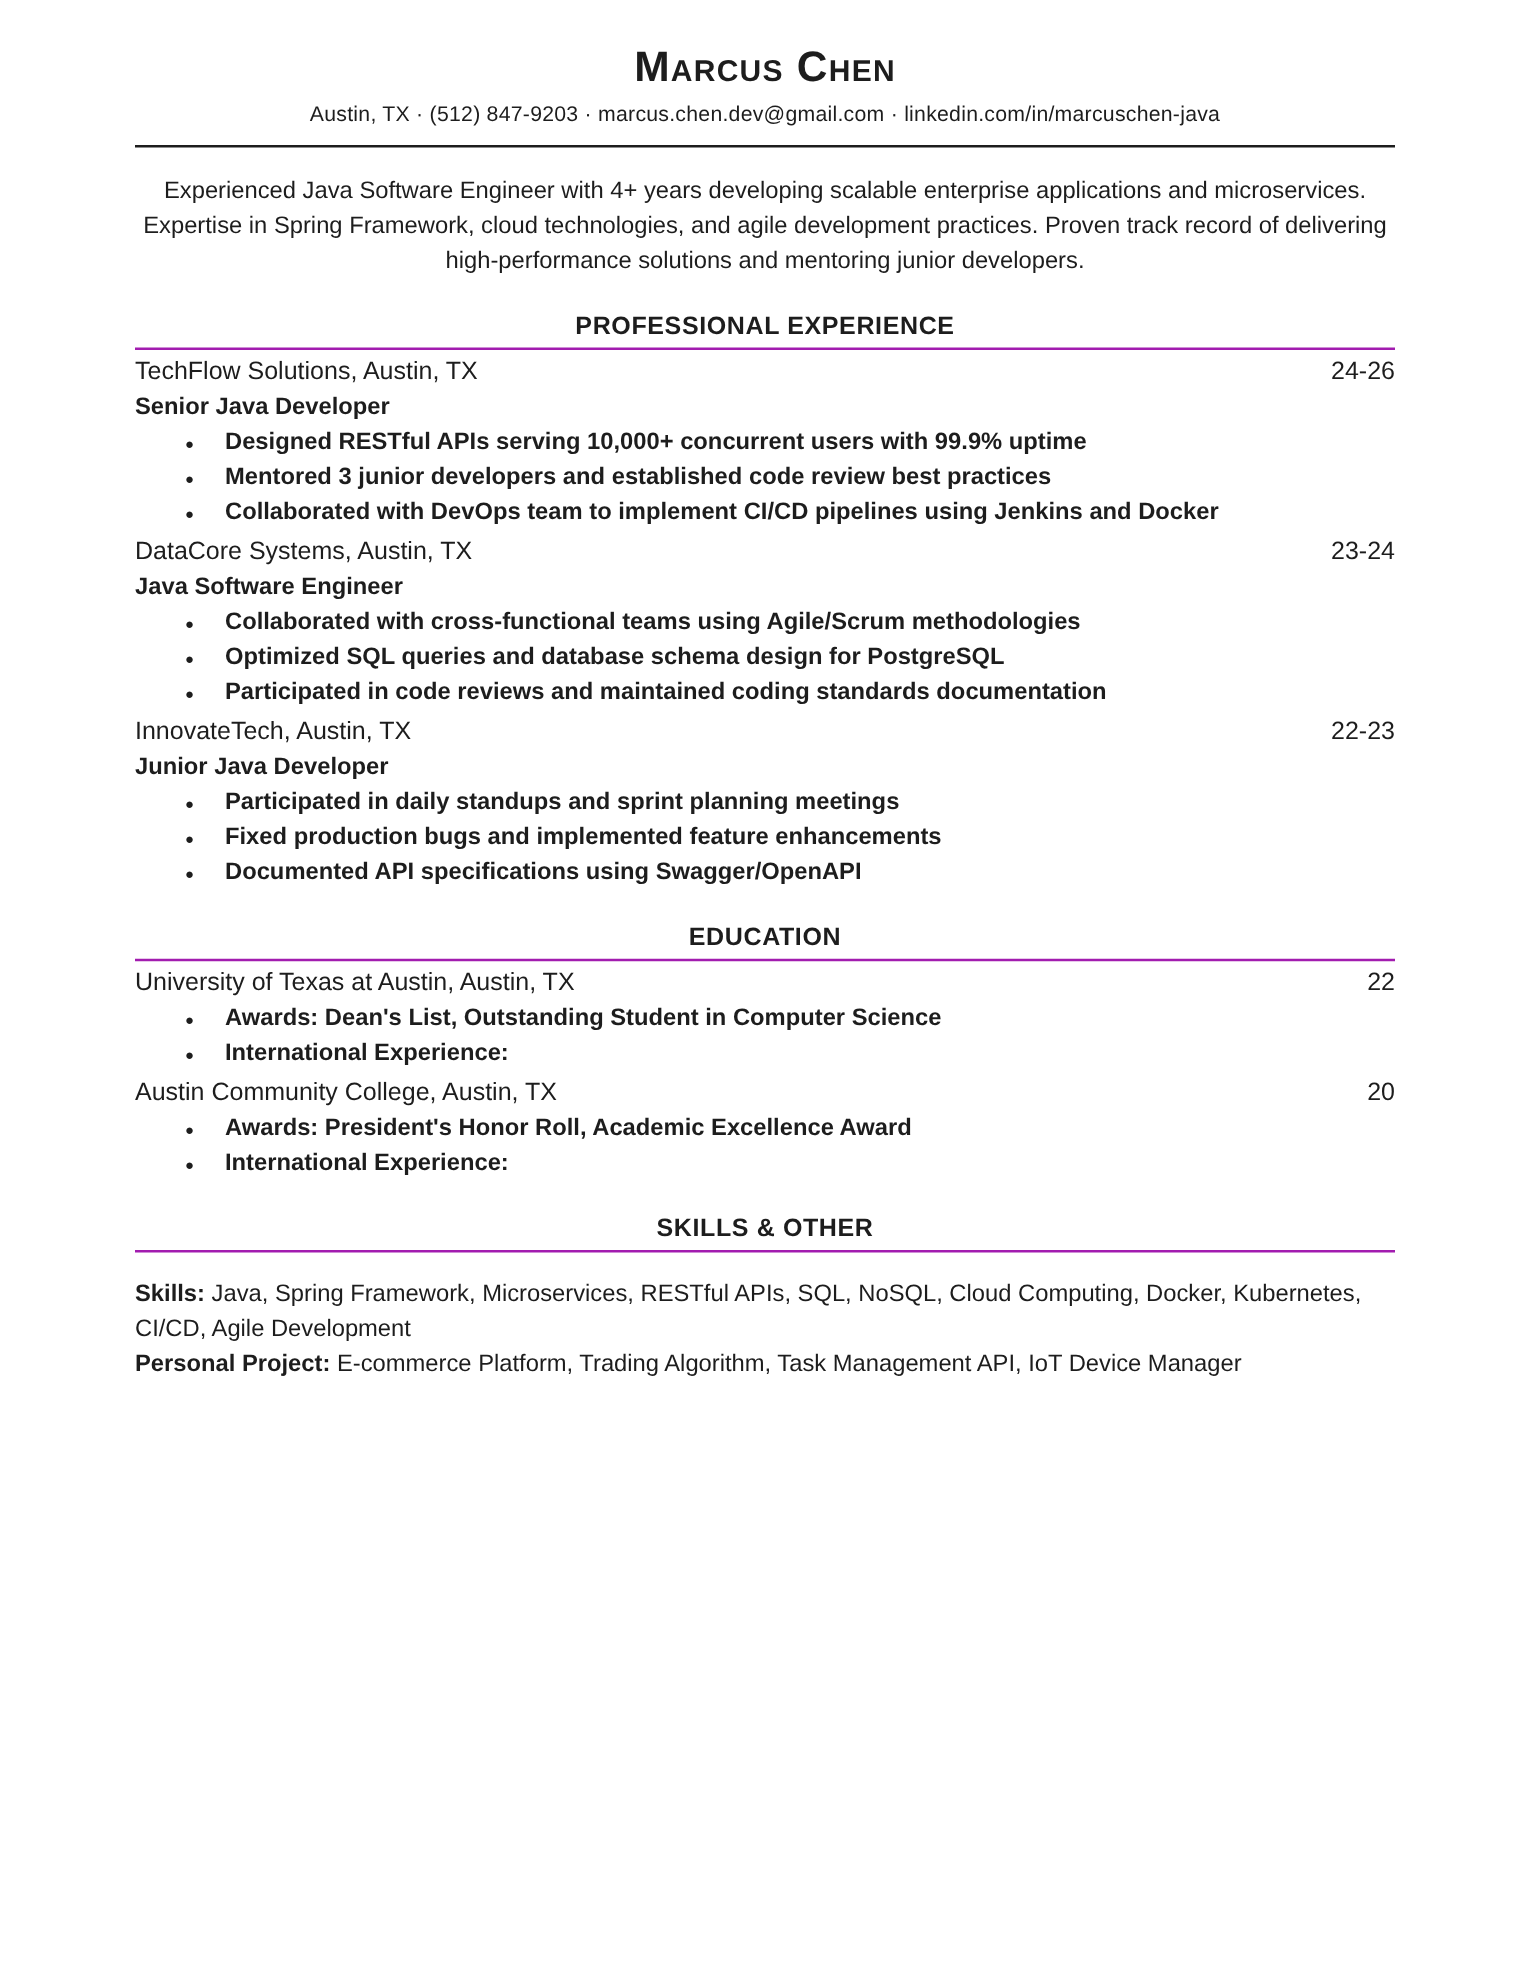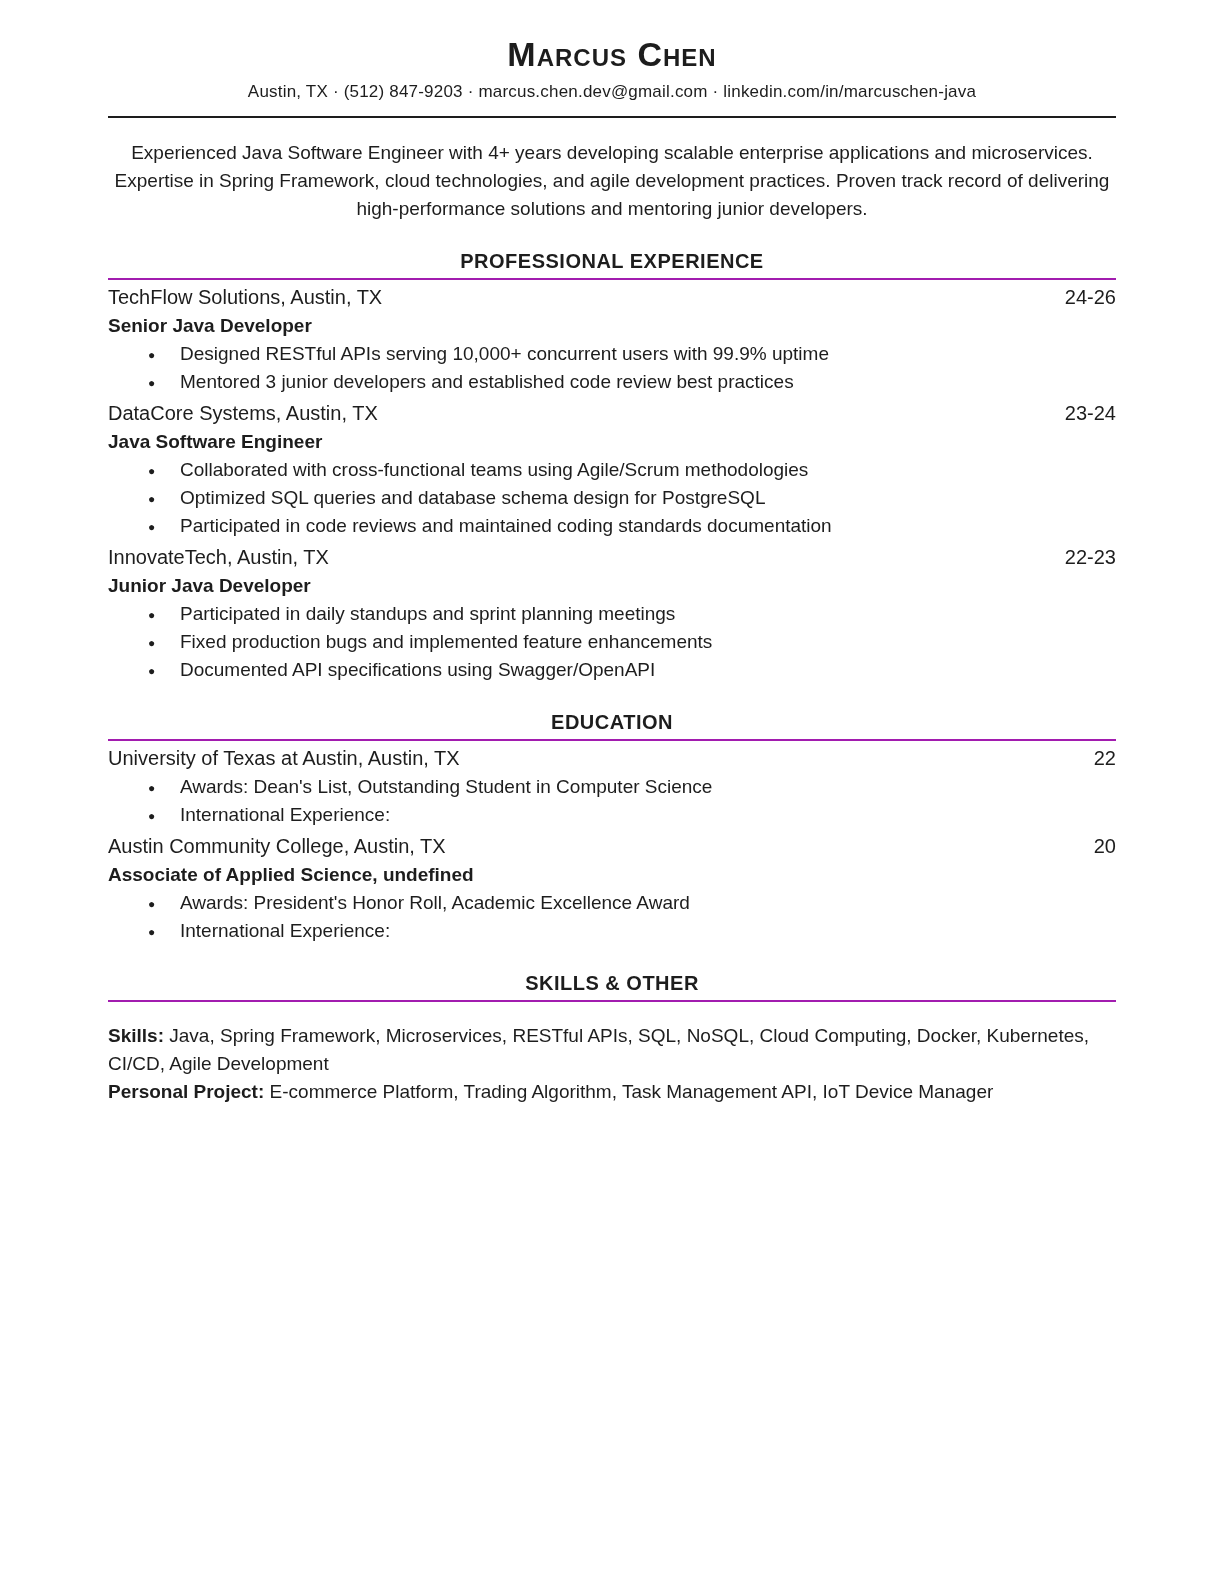--- a/index.html
+++ b/index.html
@@ -74,20 +74,21 @@
     line-height: 28px;
   }
   ul.bullets {
     list-style: none;
     padding-left: 72px;
   }
   ul.bullets li {
     position: relative;
     font-size: 19px;
     line-height: 28px;
+    font-weight: bold;
   }
   ul.bullets li::before {
     content: "●";
     position: absolute;
     left: -32px;
     top: 1px;
     font-size: 12px;
   }
 
   
@@ -116,20 +117,21 @@
 
     <div>
       <div class="entry-head">
         <span>TechFlow Solutions, Austin, TX</span>
         <span class="entry-dates">24-26</span>
       </div>
       <div class="entry-role">Senior Java Developer</div>
       <ul class="bullets">
         <li>Designed RESTful APIs serving 10,000+ concurrent users with 99.9% uptime</li>
         <li>Mentored 3 junior developers and established code review best practices</li>
+        <li>Collaborated with DevOps team to implement CI/CD pipelines using Jenkins and Docker</li>
       </ul>
     </div>
 
     <div>
       <div class="entry-head">
         <span>DataCore Systems, Austin, TX</span>
         <span class="entry-dates">23-24</span>
       </div>
       <div class="entry-role">Java Software Engineer</div>
       <ul class="bullets">
@@ -165,21 +167,20 @@
         <li>Awards: Dean's List, Outstanding Student in Computer Science</li>
         <li>International Experience:</li>
       </ul>
     </div>
 
     <div>
       <div class="entry-head">
         <span>Austin Community College, Austin, TX</span>
         <span class="entry-dates">20</span>
       </div>
-      <div class="entry-role">Associate of Applied Science, undefined</div>
       <ul class="bullets">
         <li>Awards: President's Honor Roll, Academic Excellence Award</li>
         <li>International Experience:</li>
       </ul>
     </div>
   </div>
 
   <div class="section">
     <div class="section-title">SKILLS &amp; OTHER</div>
     <div class="skills-body">

